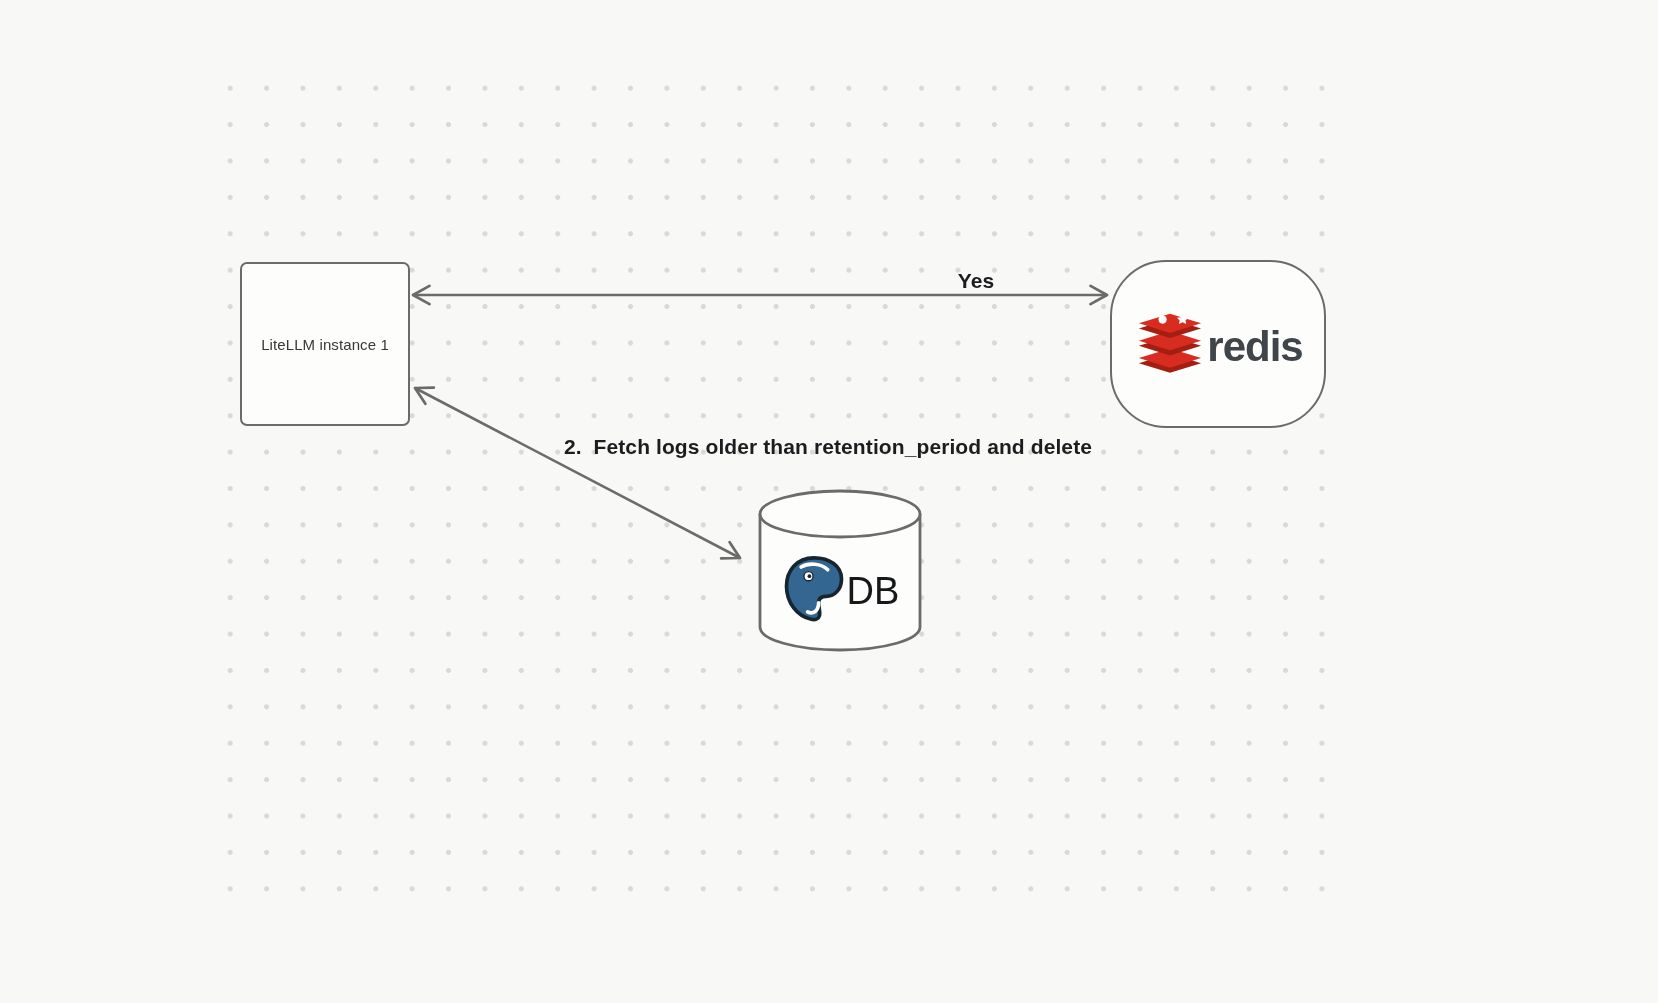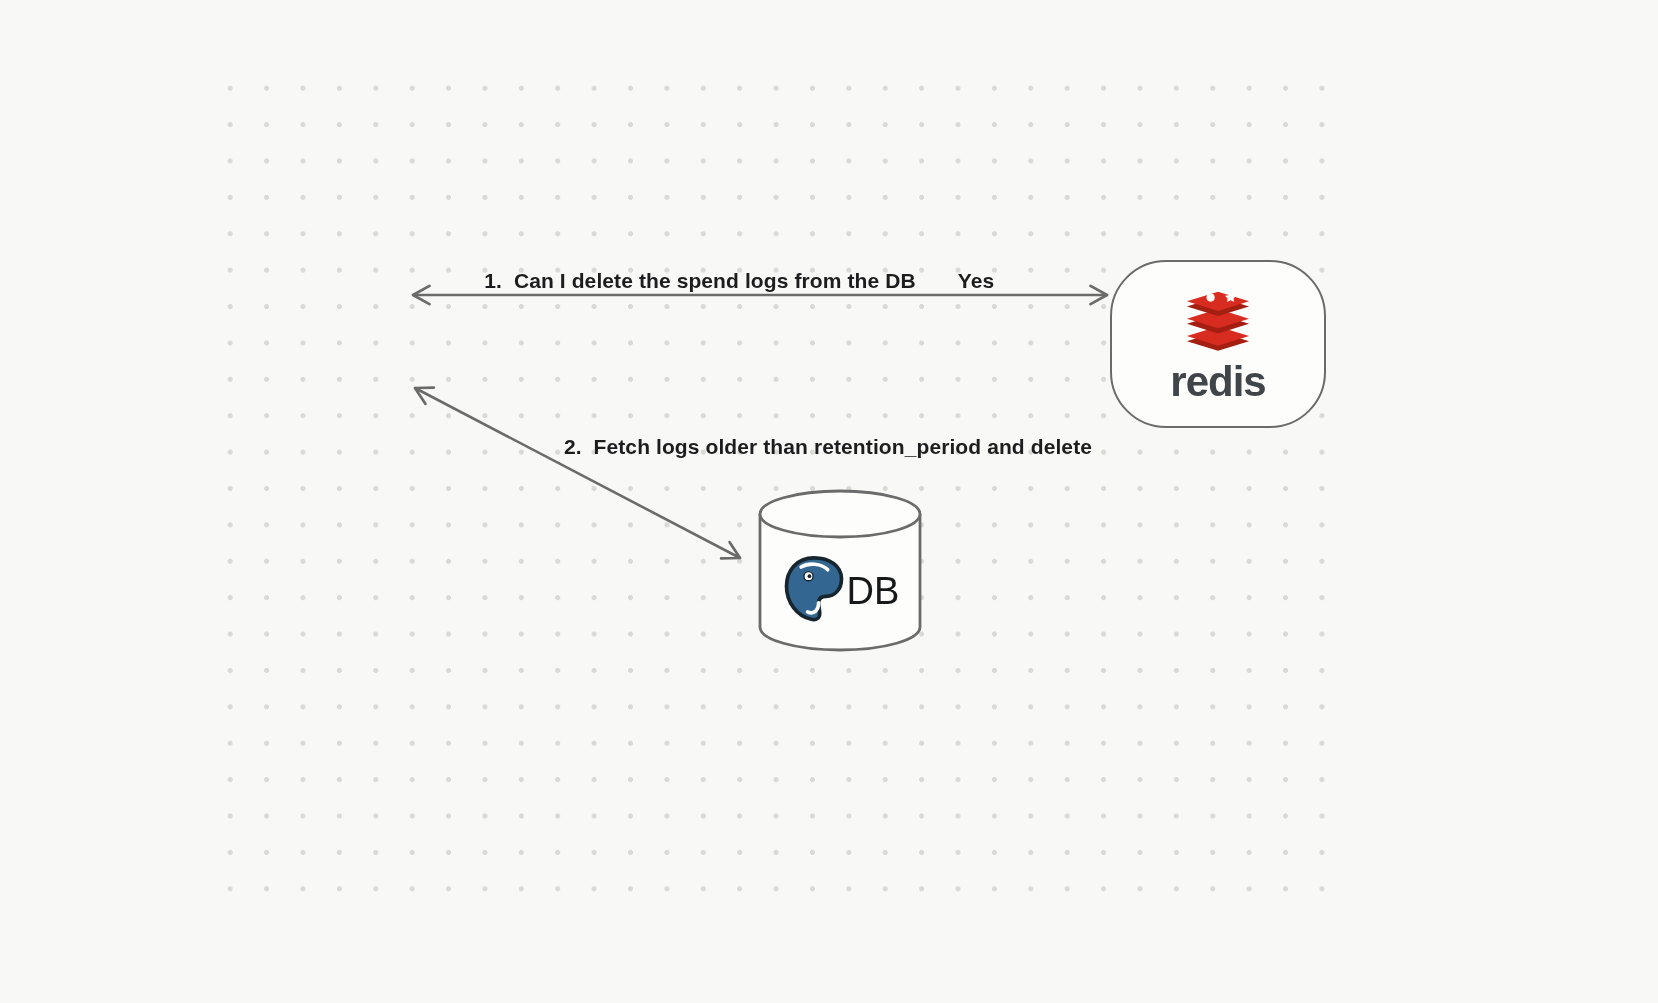--- a/index.html
+++ b/index.html
@@ -49,21 +49,21 @@
     color: #38383a;
     letter-spacing: 0.1px;
   }
   .redis-node {
     left: 1110px;
     top: 260px;
     width: 216px;
     height: 168px;
     border-radius: 56px;
     display: flex;
-    flex-direction: column;
+    flex-direction: row;
     align-items: center;
     justify-content: center;
     padding-top: 4px;
   }
   .redis-word {
     font-size: 42px;
     font-weight: 700;
     color: #404549;
     letter-spacing: -1px;
     line-height: 1;
@@ -121,20 +121,23 @@
       </marker>
     </defs>
     <g>
       <line x1="413" y1="295" x2="1107" y2="295" stroke="#6b6b6b" stroke-width="2.6" marker-start="url(#arrowV)" marker-end="url(#arrowV)"></line>
     </g>
     <g>
       <line x1="415" y1="388" x2="740" y2="558" stroke="#6b6b6b" stroke-width="2.6" marker-start="url(#arrowV)" marker-end="url(#arrowV)"></line>
     </g>
   </svg>
 
+  <div class="node box" style="left:240px; top:262px; height:164px;">
+    <span class="box-label">LiteLLM instance 1</span>
+  </div>
 
 
 
   <div class="node redis-node">
     <span>
       <svg width="74" height="66" viewBox="0 0 100 88" aria-hidden="true">
         <path d="M50 57 L92 70 L50 83 L8 70 Z" fill="#a41e11"></path>
         <path d="M50 50 L92 63 L50 76 L8 63 Z" fill="#d82c20"></path>
         <path d="M50 33.5 L92 46.5 L50 59.5 L8 46.5 Z" fill="#a41e11"></path>
         <path d="M50 26.5 L92 39.5 L50 52.5 L8 39.5 Z" fill="#d82c20"></path>
@@ -159,17 +162,16 @@
           <path d="M22 14 C30 9 44 10 51 17" stroke="#ffffff" stroke-width="4" fill="none" stroke-linecap="round"></path>
           <circle cx="30" cy="24" r="5" fill="#ffffff" stroke="#17252f" stroke-width="1.5"></circle>
           <circle cx="31" cy="24" r="2" fill="#17252f"></circle>
           <path d="M41 53 C41 62 35 66 29 63" stroke="#ffffff" stroke-width="4" fill="none" stroke-linecap="round"></path>
         </svg>
       </span>
       <span class="db-label">DB</span>
     </div>
   </div>
 
-  <div class="edge-label" style="left:700px; top:281px;">1.  Can I delete the spend logs from the DB</div>
   <div class="edge-label" style="left:964px; top:281px;margin-left:12px;">Yes</div>
   <div class="edge-label" style="left:828px; top:447px;">2.  Fetch logs older than retention_period and delete</div>
 
 </div>
 
 </body></html>

